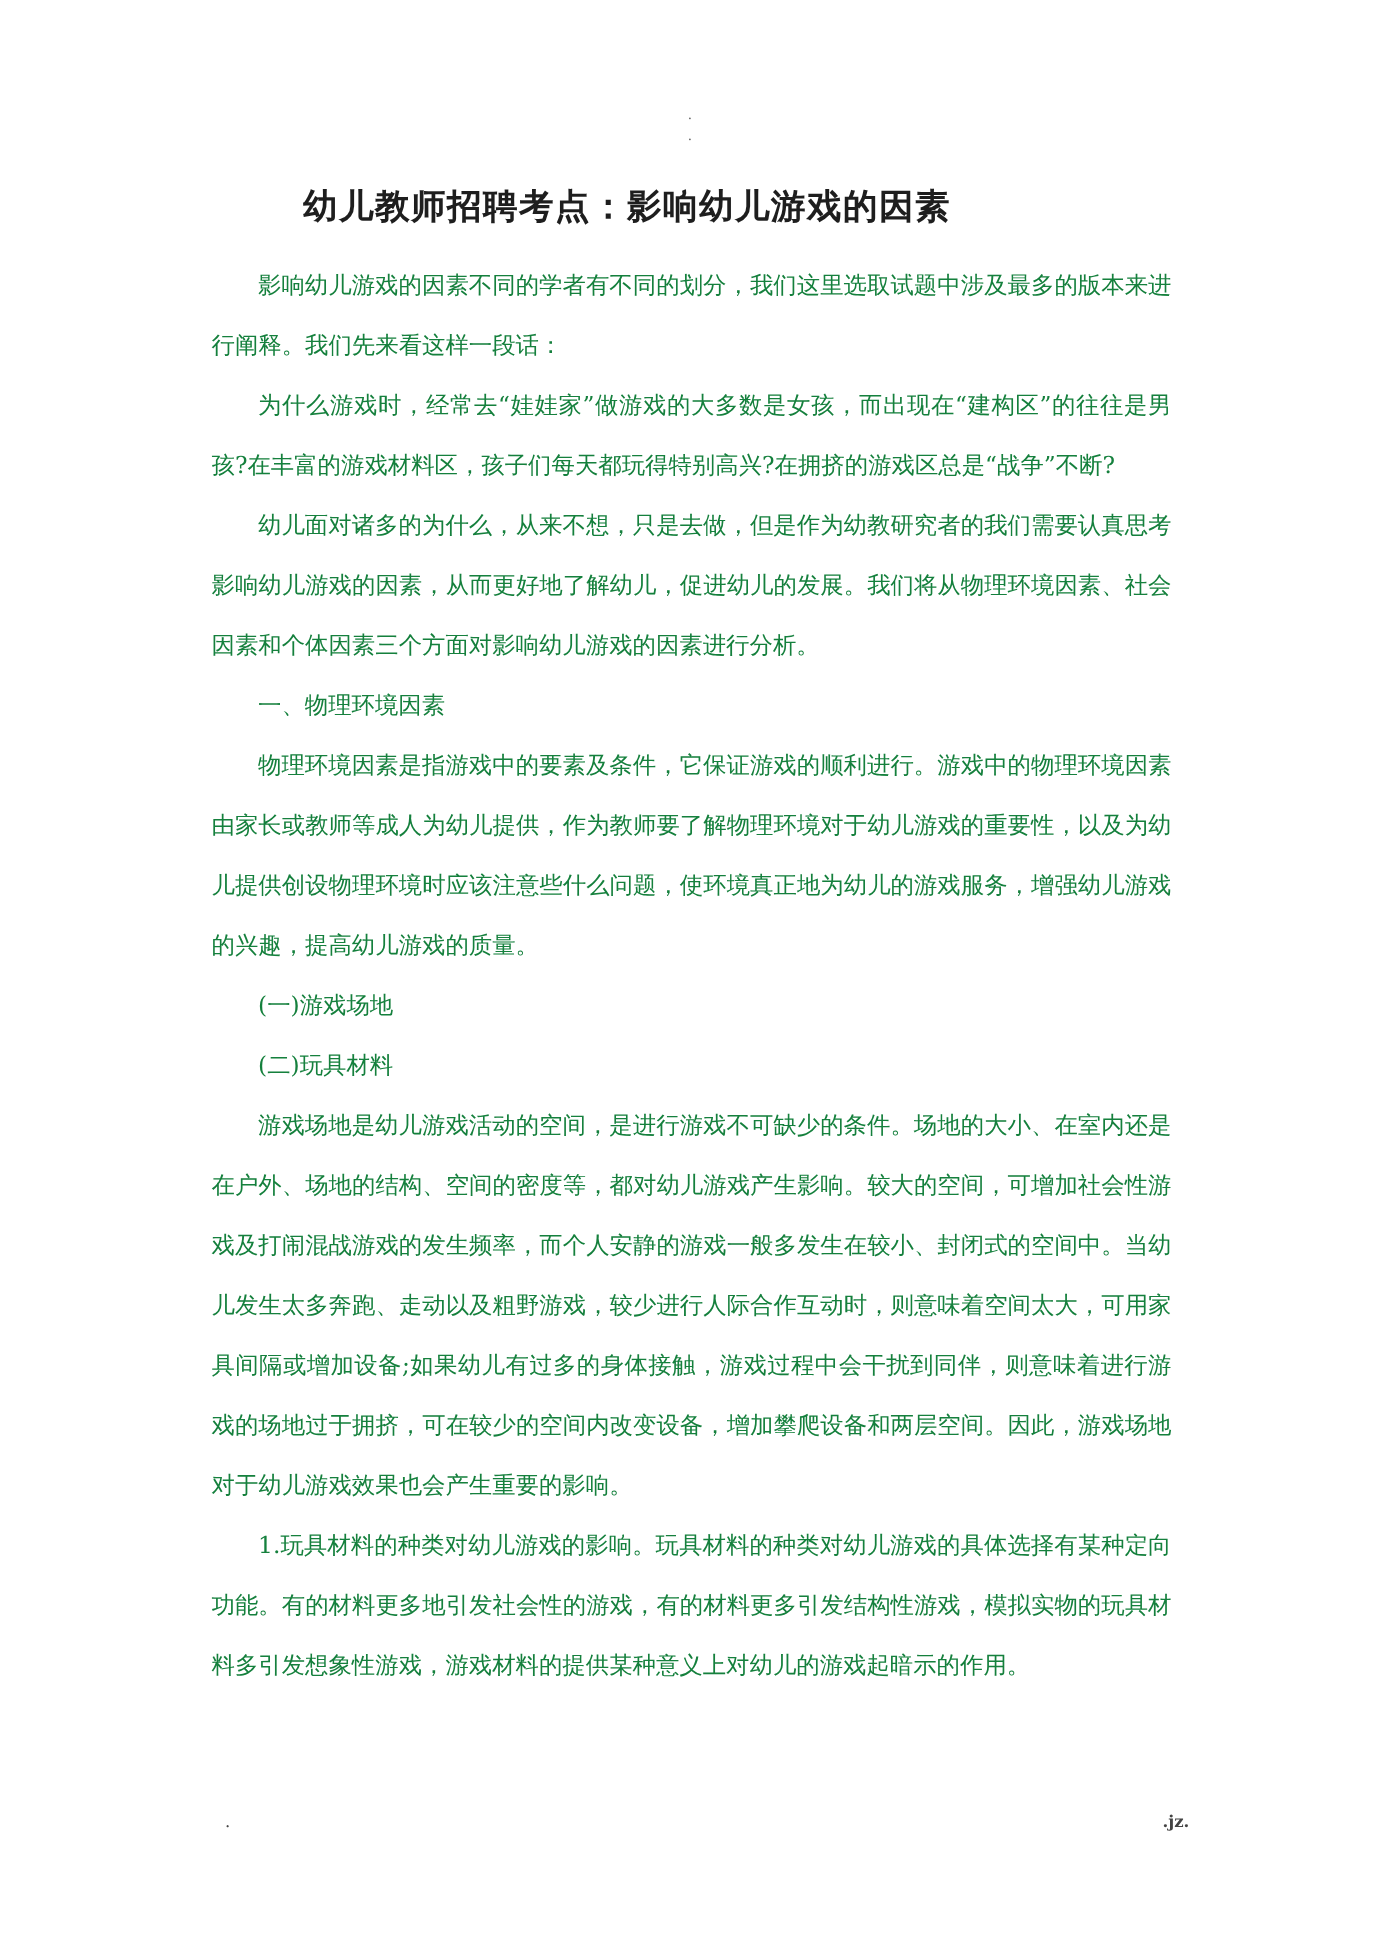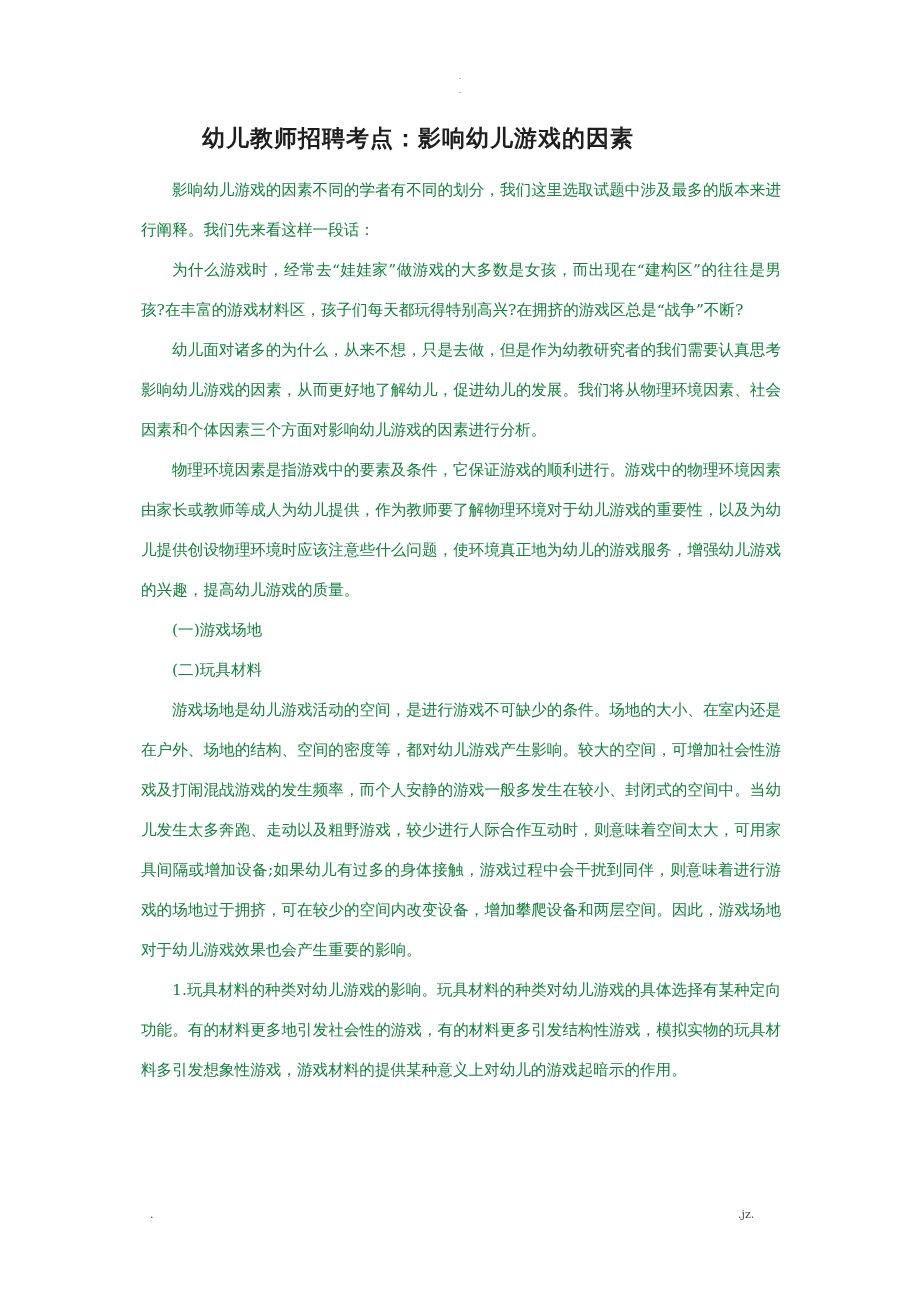--- a/index.html
+++ b/index.html
@@ -65,36 +65,37 @@
     .footer {
       position: absolute;
       top: 1208px;
       left: 0;
       width: 920px;
       height: 20px;
       font-size: 11px;
       color: #444;
     }
     .footer .left { position: absolute; left: 150px; top: 0; }
-    .footer .right { position: absolute; left: 738px; top: 0; }
+    .footer .right { position: absolute; left: 775px; top: 0; font-weight: bold; }
   </style>
 </head>
 <body>
 
 <div class="page">
 
   <div class="header-mark m1">.</div>
   <div class="header-mark m2">.</div>
 
   <h1 class="title">幼儿教师招聘考点：影响幼儿游戏的因素</h1>
 
   <div class="body">
     <p class="para">影响幼儿游戏的因素不同的学者有不同的划分，我们这里选取试题中涉及最多的版本来进行阐释。我们先来看这样一段话：</p>
     <p class="para">为什么游戏时，经常去“娃娃家”做游戏的大多数是女孩，而出现在“建构区”的往往是男孩?在丰富的游戏材料区，孩子们每天都玩得特别高兴?在拥挤的游戏区总是“战争”不断?</p>
     <p class="para">幼儿面对诸多的为什么，从来不想，只是去做，但是作为幼教研究者的我们需要认真思考影响幼儿游戏的因素，从而更好地了解幼儿，促进幼儿的发展。我们将从物理环境因素、社会因素和个体因素三个方面对影响幼儿游戏的因素进行分析。</p>
+    <p class="para">一、物理环境因素</p>
     <p class="para">物理环境因素是指游戏中的要素及条件，它保证游戏的顺利进行。游戏中的物理环境因素由家长或教师等成人为幼儿提供，作为教师要了解物理环境对于幼儿游戏的重要性，以及为幼儿提供创设物理环境时应该注意些什么问题，使环境真正地为幼儿的游戏服务，增强幼儿游戏的兴趣，提高幼儿游戏的质量。</p>
     <p class="para">(一)游戏场地</p>
     <p class="para">(二)玩具材料</p>
     <p class="para">游戏场地是幼儿游戏活动的空间，是进行游戏不可缺少的条件。场地的大小、在室内还是在户外、场地的结构、空间的密度等，都对幼儿游戏产生影响。较大的空间，可增加社会性游戏及打闹混战游戏的发生频率，而个人安静的游戏一般多发生在较小、封闭式的空间中。当幼儿发生太多奔跑、走动以及粗野游戏，较少进行人际合作互动时，则意味着空间太大，可用家具间隔或增加设备;如果幼儿有过多的身体接触，游戏过程中会干扰到同伴，则意味着进行游戏的场地过于拥挤，可在较少的空间内改变设备，增加攀爬设备和两层空间。因此，游戏场地对于幼儿游戏效果也会产生重要的影响。</p>
     <p class="para">1.玩具材料的种类对幼儿游戏的影响。玩具材料的种类对幼儿游戏的具体选择有某种定向功能。有的材料更多地引发社会性的游戏，有的材料更多引发结构性游戏，模拟实物的玩具材料多引发想象性游戏，游戏材料的提供某种意义上对幼儿的游戏起暗示的作用。</p>
   </div>
 
   <div class="footer">
     <span class="left">.</span>
     <span class="right">.jz.</span>

